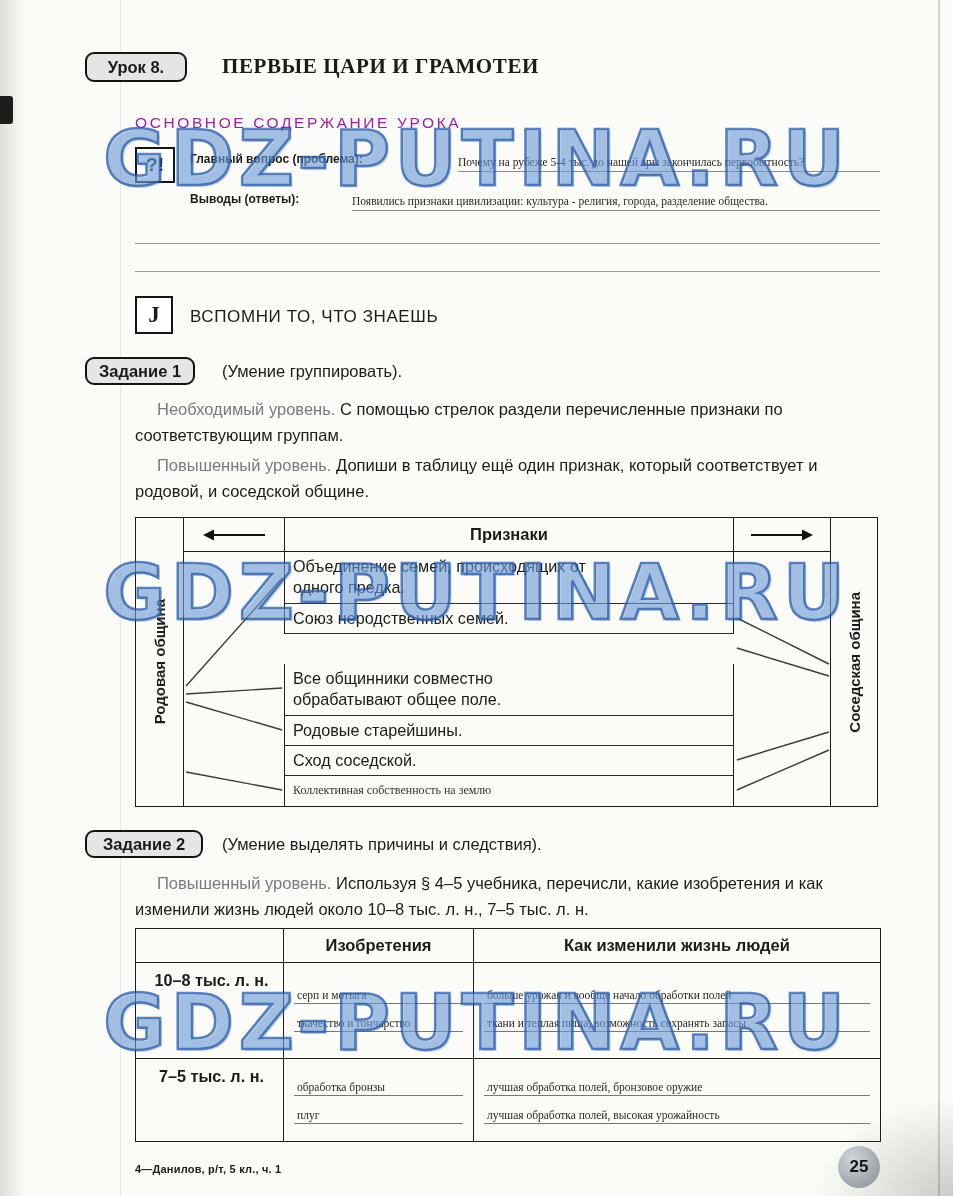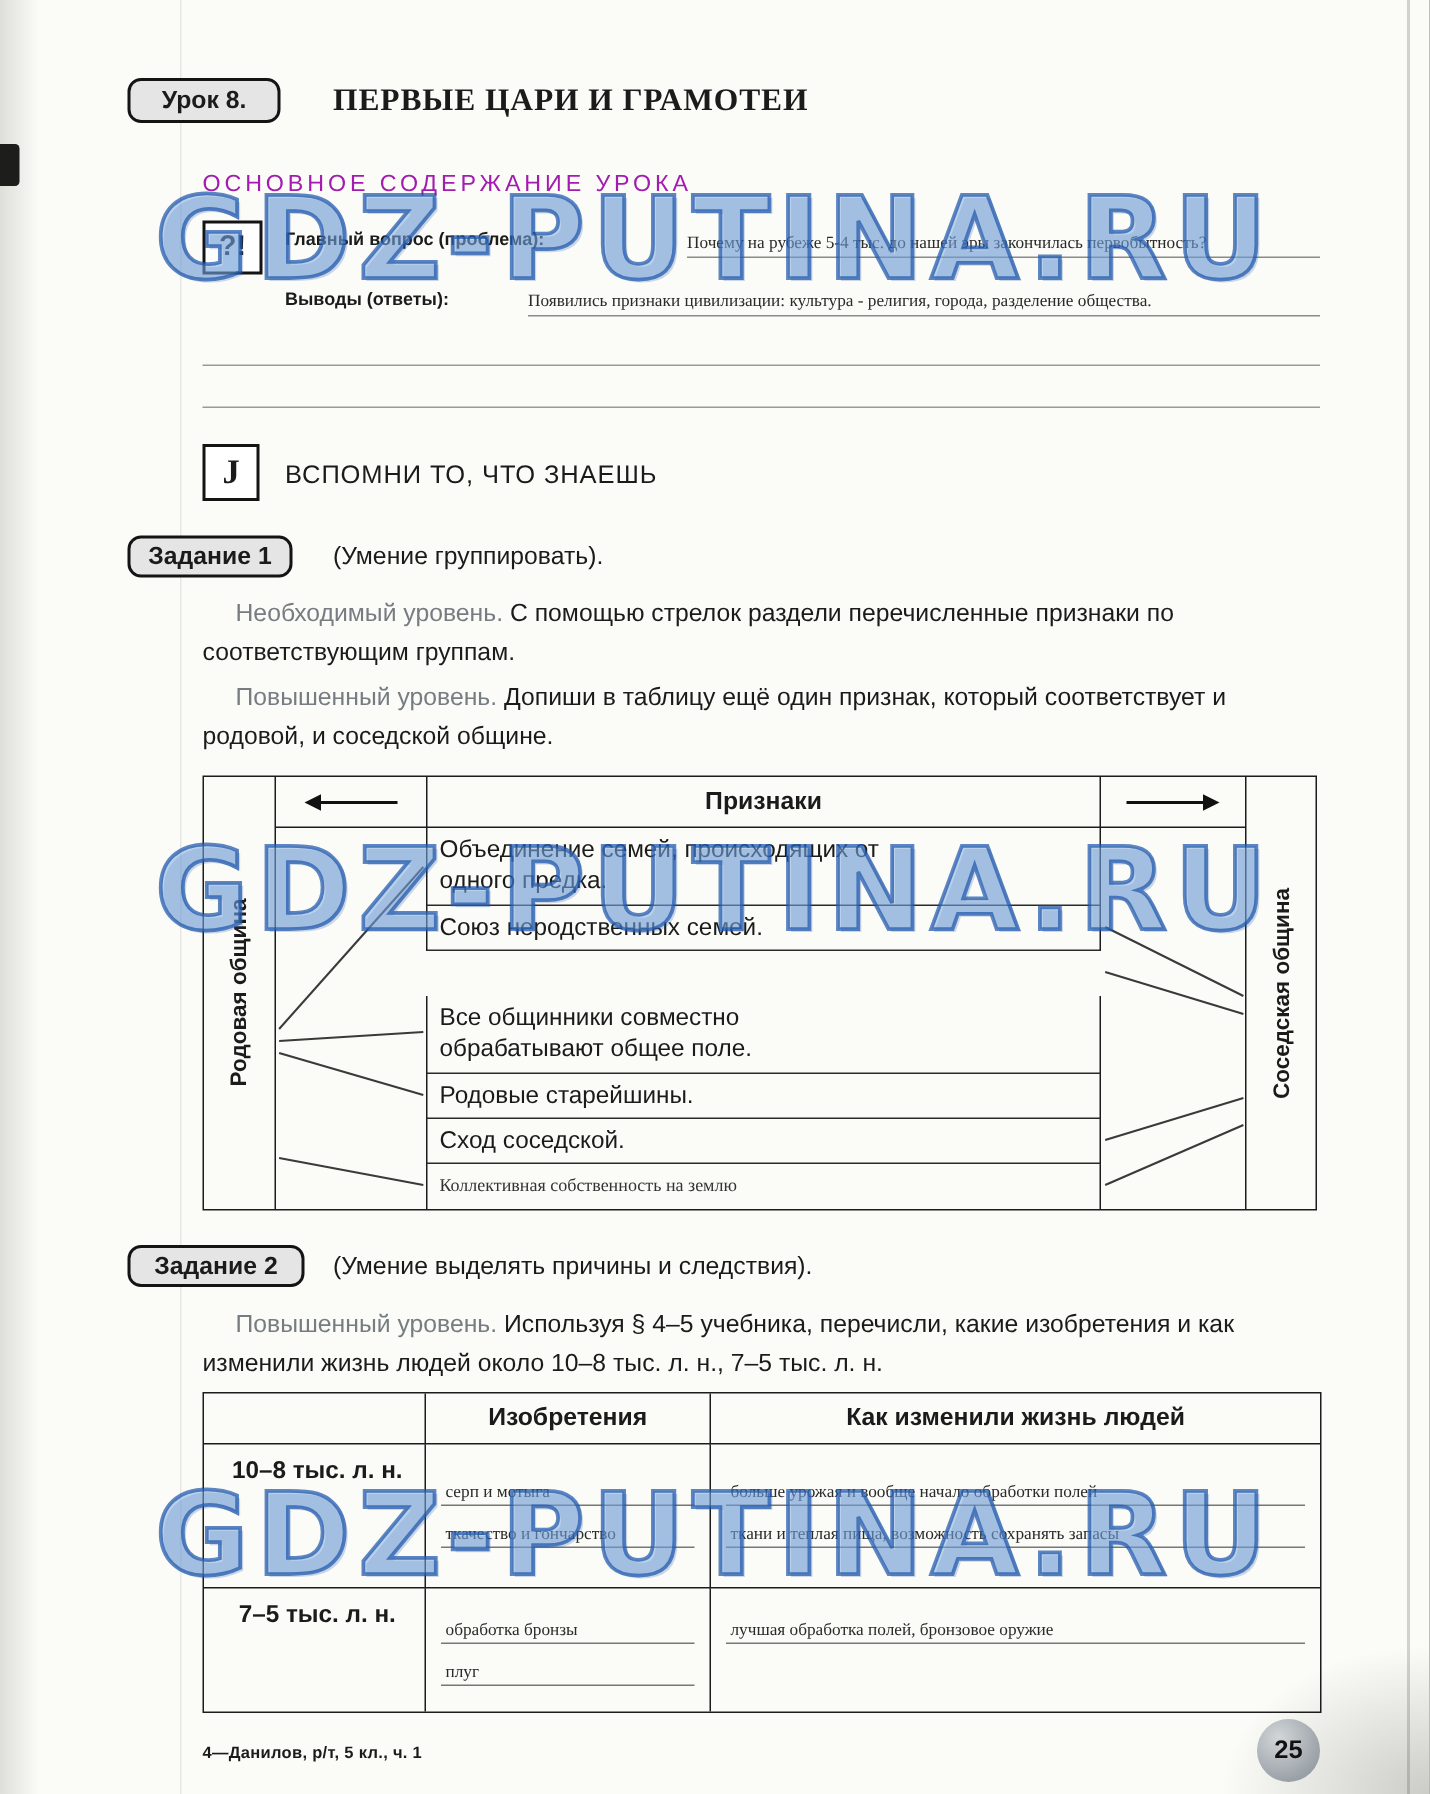--- a/index.html
+++ b/index.html
@@ -183,20 +183,21 @@
       <div class="fline fl2">ткани и теплая пища, возможность сохранять запасы</div>
     </div>
 
     <div class="pcell br g2">7–5 тыс. л. н.</div>
     <div class="fcell br g2">
       <div class="fline fl1">обработка бронзы</div>
       <div class="fline fl2">плуг</div>
     </div>
     <div class="fcell g2">
       <div class="fline fl1">лучшая обработка полей, бронзовое оружие</div>
+      <div class="fline fl2">лучшая обработка полей, высокая урожайность</div>
     </div>
   </div>
 
   <div class="imprint" style="left:135px;top:1163px">4—Данилов, р/т, 5 кл., ч. 1</div>
   <div class="pagenum" style="left:838px;top:1146px">
     <span>25</span>
   </div>
 
 </div>
 

